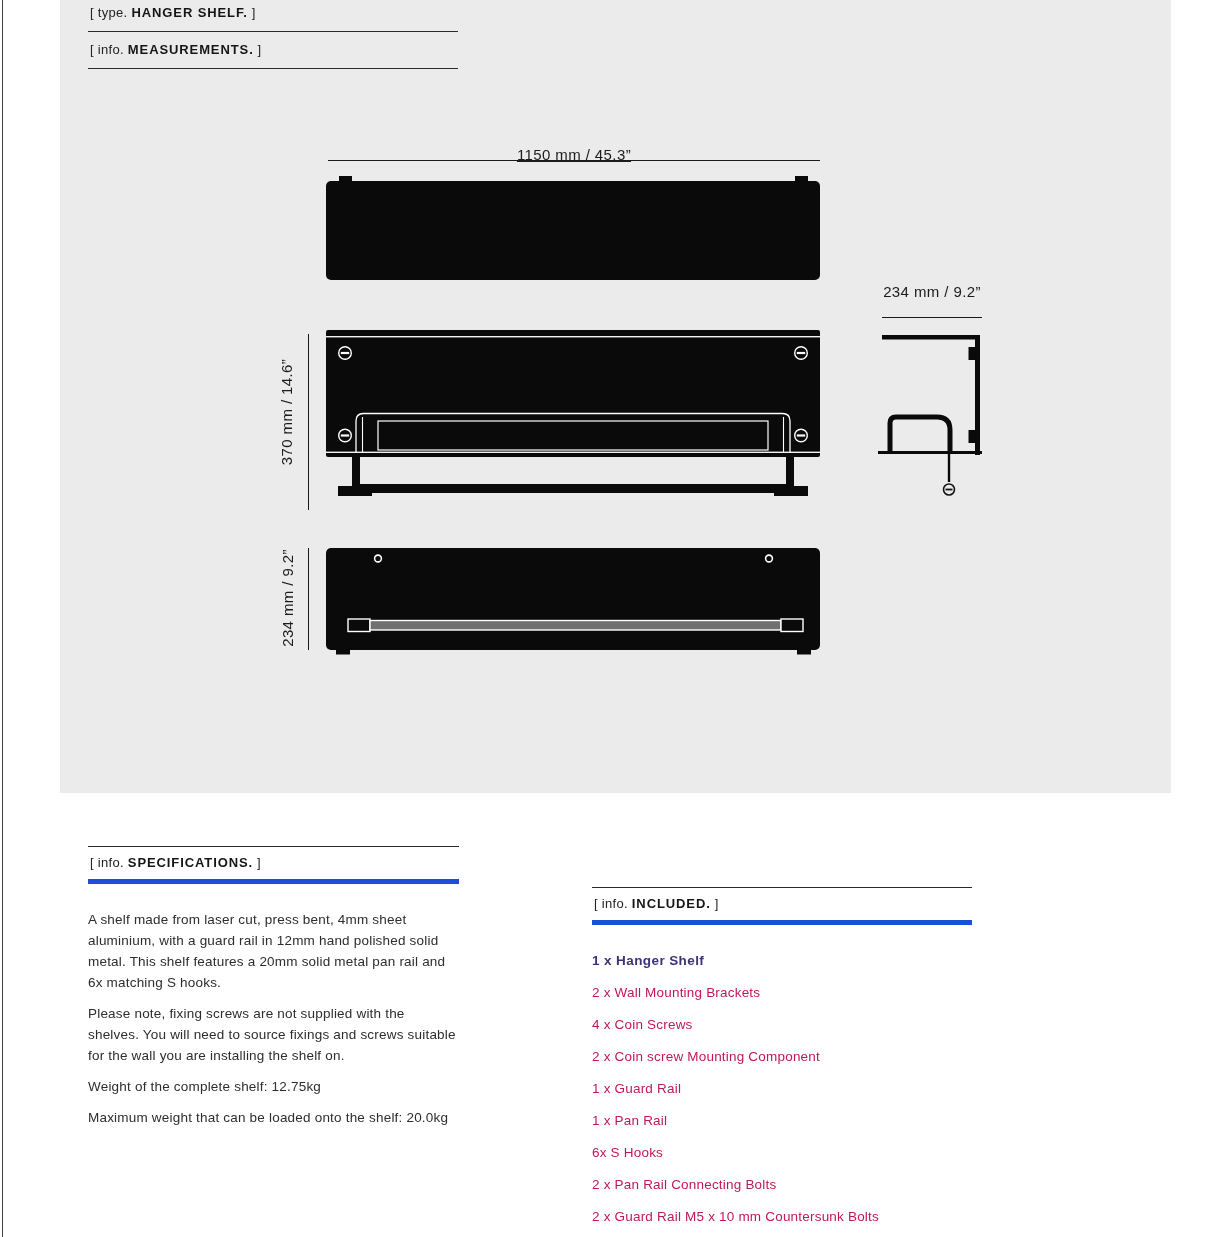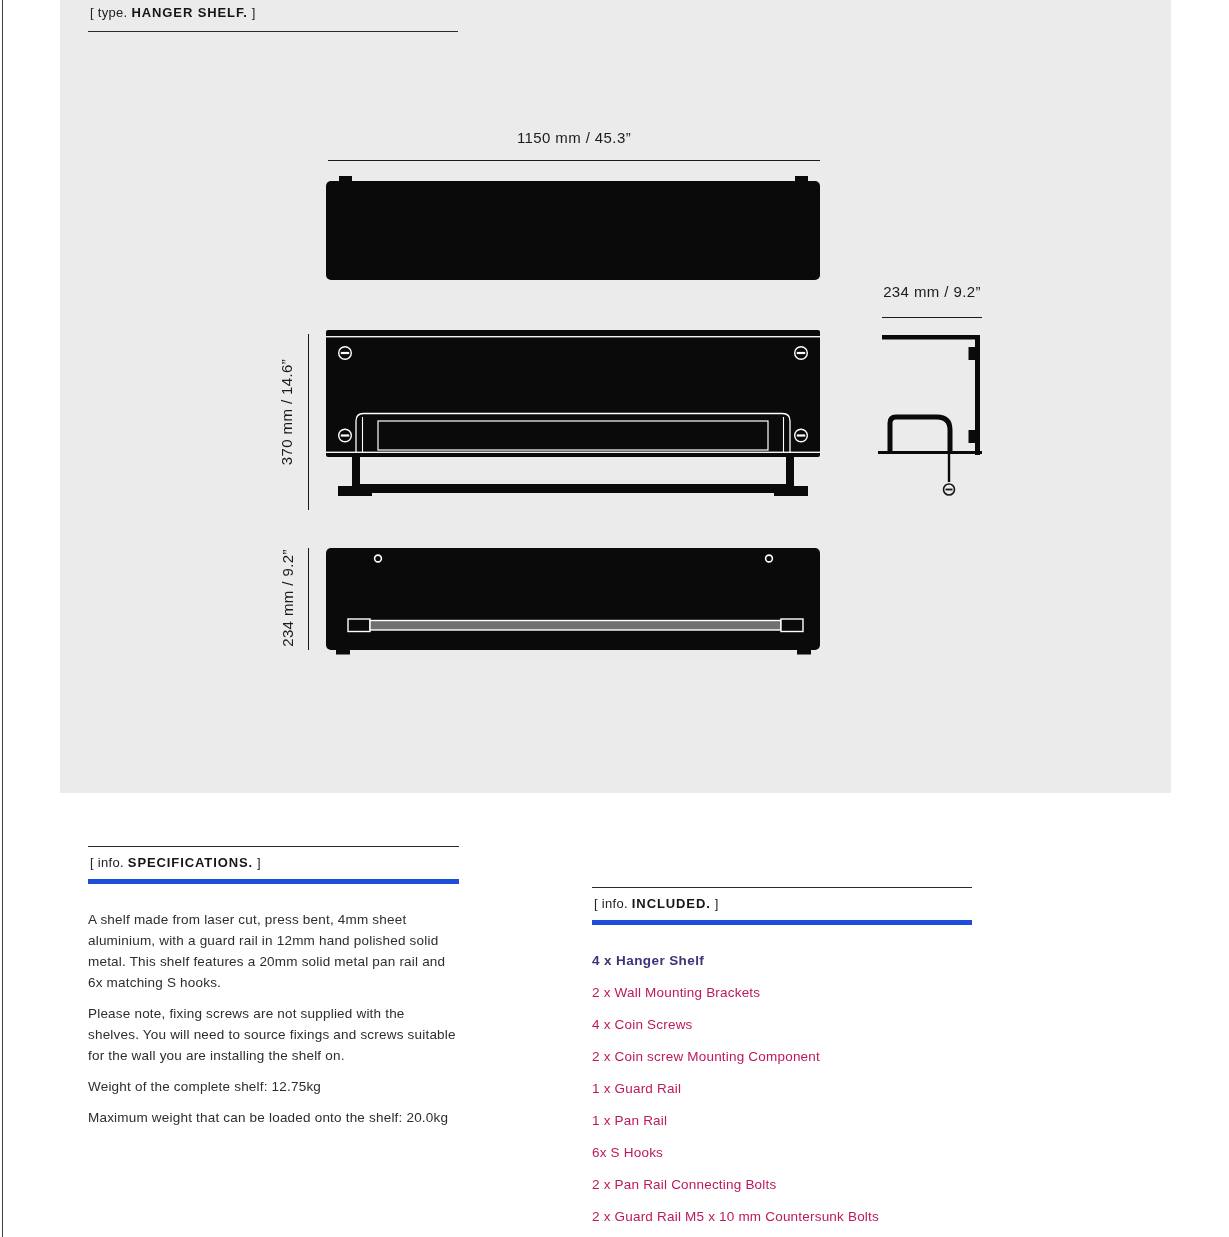--- a/index.html
+++ b/index.html
@@ -62,23 +62,28 @@
   <div class="left-rule"></div>
 
   <div class="panel">
 
     <div class="hdr-block">
       <div class="hdr-row">
         <span>[ type.</span>
         <b>HANGER SHELF.</b>
         <span>]</span>
       </div>
+      <div class="hdr-row">
+        <span>[ info.</span>
+        <b>MEASUREMENTS.</b>
+        <span>]</span>
+      </div>
     </div>
 
-    <div class="dim-label h-center" style="left:268px; top:129px; width:492px;">1150 mm / 45.3”</div>
+    <div class="dim-label h-center" style="left:268px; top:146px; width:492px;text-decoration:underline;">1150 mm / 45.3”</div>
     <div class="dim-label rot" style="left:226px; top:412px;">370 mm / 14.6”</div>
     <div class="dim-label h-center" style="left:822px; top:283px; width:100px;">234 mm / 9.2”</div>
     <div class="dim-label rot" style="left:227px; top:598px;">234 mm / 9.2”</div>
 
     <svg class="drawing-svg" width="1111" height="793" viewBox="0 0 1111 793">
 
       <g>
         <line x1="268" y1="160.5" x2="760" y2="160.5" stroke="#1a1a1a" stroke-width="1"></line>
         <rect x="279" y="176" width="13" height="7" fill="#0a0a0a"></rect>
         <rect x="735" y="176" width="13" height="7" fill="#0a0a0a"></rect>
@@ -159,21 +164,21 @@
     </div>
   </div>
 
   <div class="section" style="left:592px; top:846px; width:380px;margin-top:41px;">
     <div class="sec-hdr">
       <span>[ info.</span>
       <b>INCLUDED.</b>
       <span>]</span>
     </div>
     <ul class="inc-list">
-      <li class="highlight">4 x Hanger Shelf</li>
+      <li class="highlight">1 x Hanger Shelf</li>
       <li>2 x Wall Mounting Brackets</li>
       <li>4 x Coin Screws</li>
       <li>2 x Coin screw Mounting Component</li>
       <li>1 x Guard Rail</li>
       <li>1 x Pan Rail</li>
       <li>6x S Hooks</li>
       <li>2 x Pan Rail Connecting Bolts</li>
       <li>2 x Guard Rail M5 x 10 mm Countersunk Bolts</li>
       <li>4 x Guard Rail Grub Screws</li>
     </ul>

